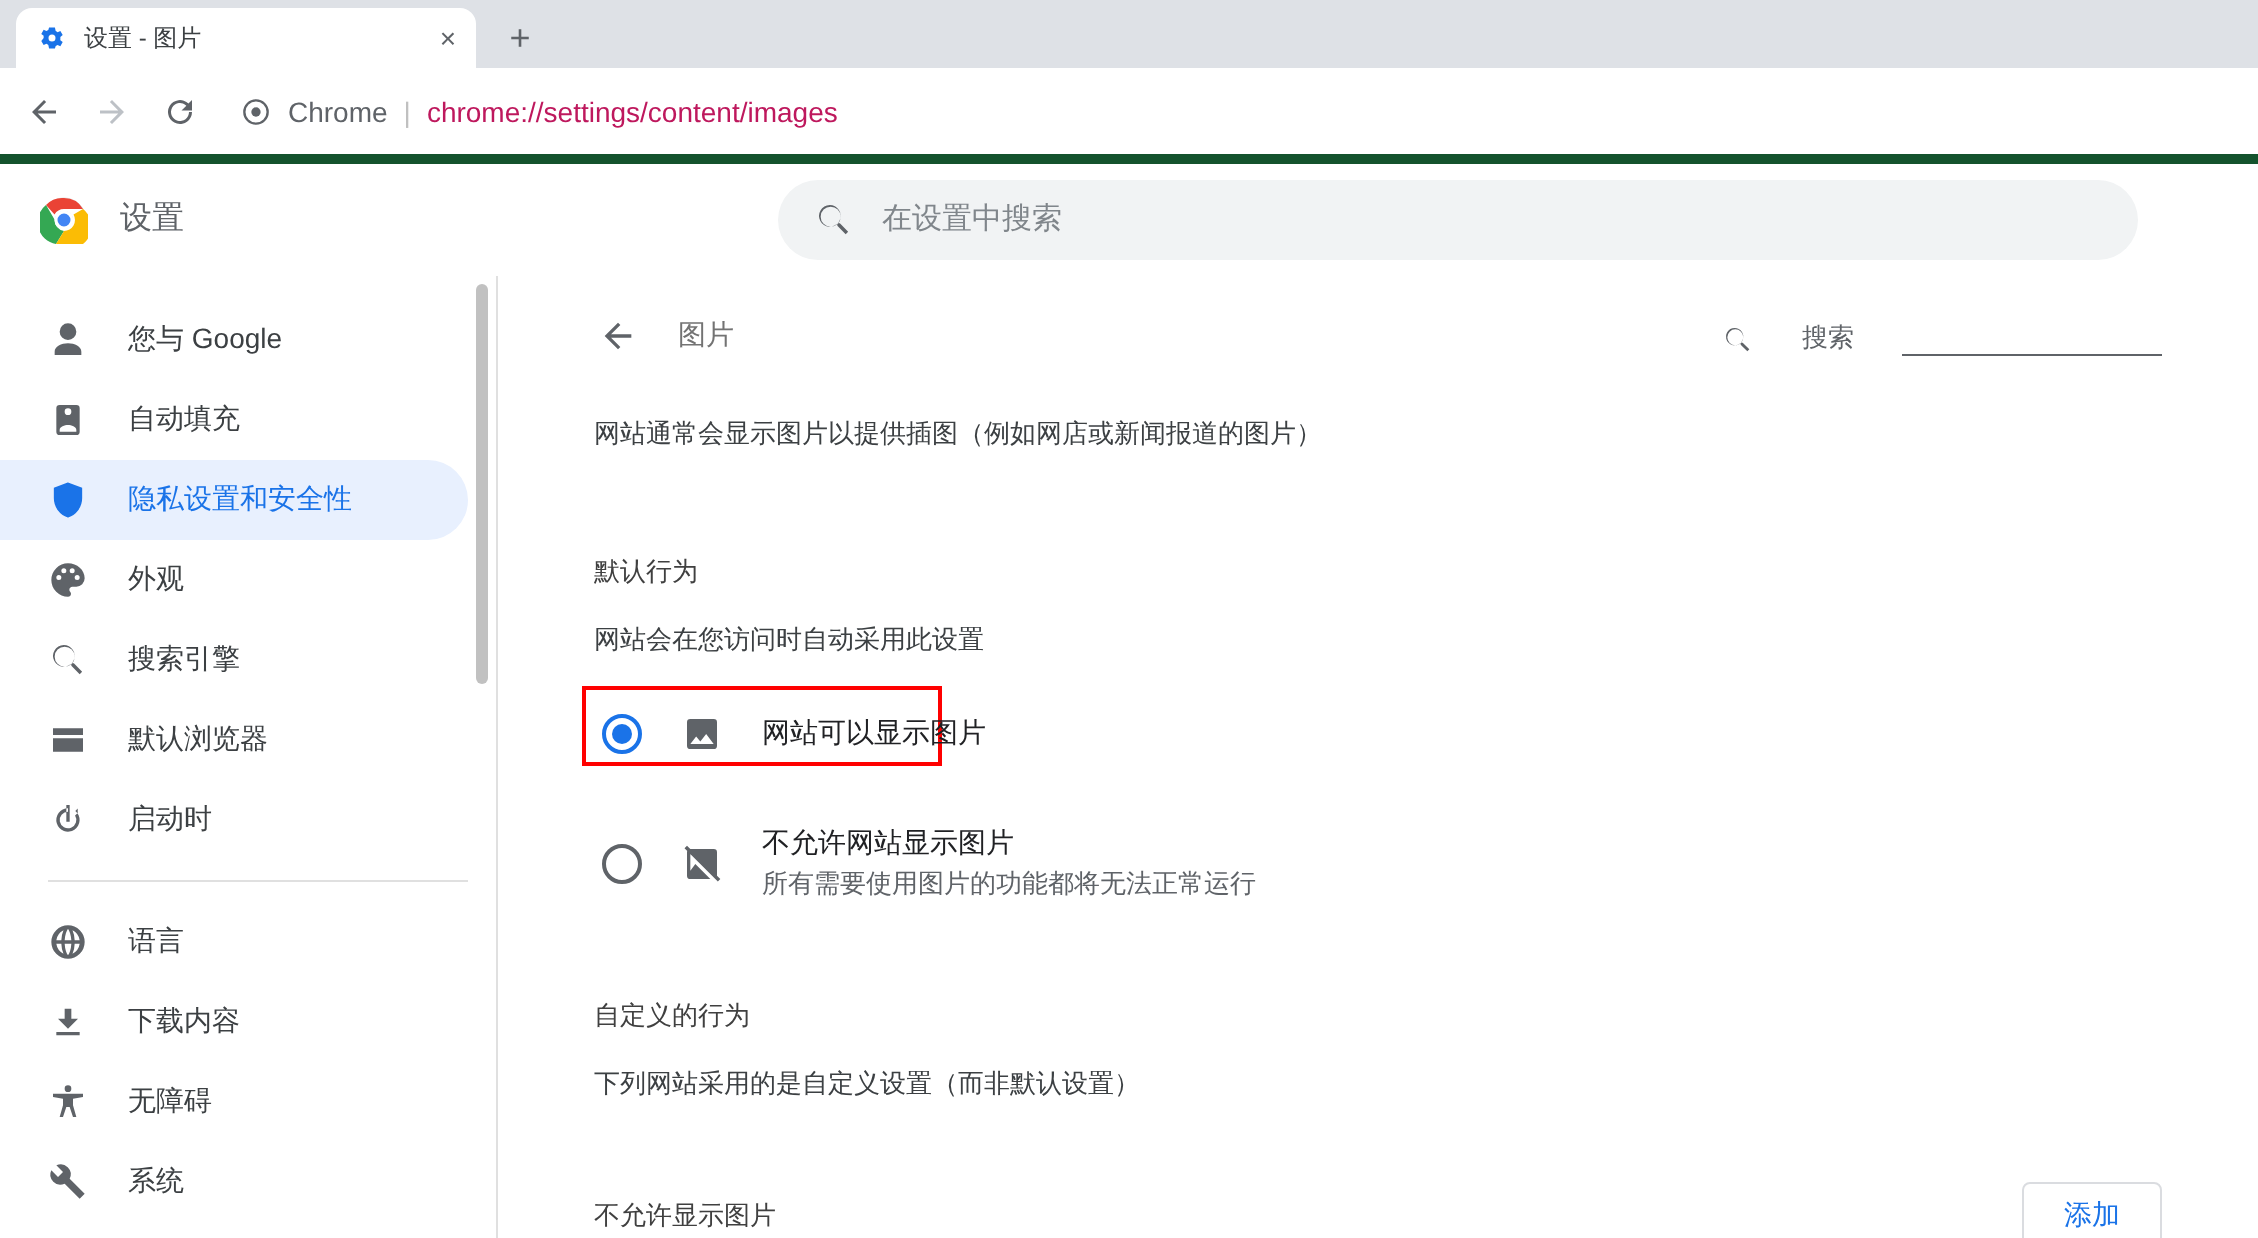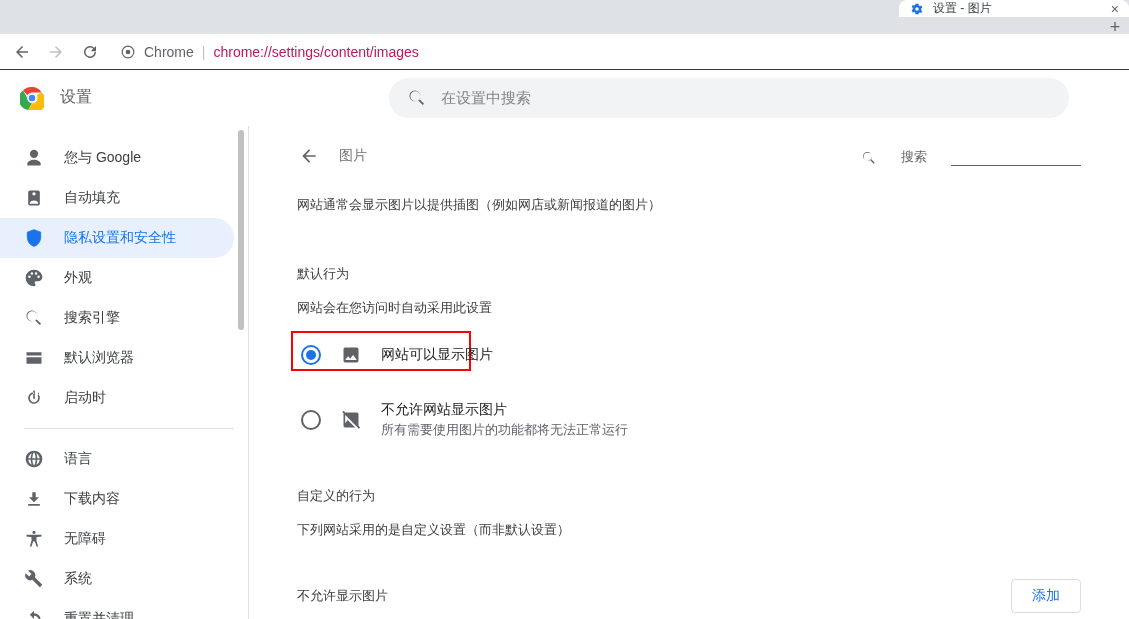--- a/index.html
+++ b/index.html
@@ -1,24 +1,24 @@
 <!DOCTYPE html>
 <html><head>
 <meta charset="utf-8">
 <style>
   * { margin: 0; padding: 0; box-sizing: border-box; font-family: "Microsoft YaHei", Arial, sans-serif; }
   body { background: #fff; width: 1129px; height: 619px; overflow: hidden; position: relative; }
 
   
-  .tab-strip { height: 34px; background: #dee1e6; display: flex; align-items: flex-end; padding-left: 8px; flex-direction: column; }
+  .tab-strip { height: 34px; background: #dee1e6; display: flex; align-items: flex-end; padding-left: 8px; }
   .tab { background: #fff; height: 30px; width: 230px; border-top-left-radius: 8px; border-top-right-radius: 8px; display: flex; align-items: center; padding: 0 10px; font-size: 12px; color: #3c4043; position: relative; }
   .tab .favicon { width: 16px; height: 16px; margin-right: 8px; display:flex; align-items:center; justify-content:center; }
   .tab .close { margin-left: auto; font-size: 14px; color:#5f6368; }
   .new-tab { width: 28px; height: 28px; display:flex; align-items:center; justify-content:center; font-size:18px; color:#5f6368; margin-left:8px; margin-bottom:1px;}
-  .toolbar { height: 36px; background:#fff; display:flex; align-items:center; padding: 0 8px; border-bottom:1px solid #14532d; gap:6px;}
+  .toolbar { height: 48px; background:#fff; display:flex; align-items:center; padding: 0 8px; border-bottom:5px solid #14532d; gap:6px;}
   .nav-btn { width:28px; height:28px; display:flex; align-items:center; justify-content:center; color:#5f6368; border-radius:50%;}
   .nav-btn.disabled { color:#bdc1c6; }
   .omnibox { flex:1; height:28px; display:flex; align-items:center; padding:0 10px; gap:8px; color:#5f6368; font-size:14px;}
   .omnibox .lock { width:16px; height:16px; display:flex; align-items:center; justify-content:center; }
   .omnibox .prefix { color:#5f6368; }
   .omnibox .sep { color:#c0c0c0; }
   .omnibox .url { color:#be185d; }
 
   
   .app { height: calc(619px - 70px); display:flex; flex-direction:column; }

